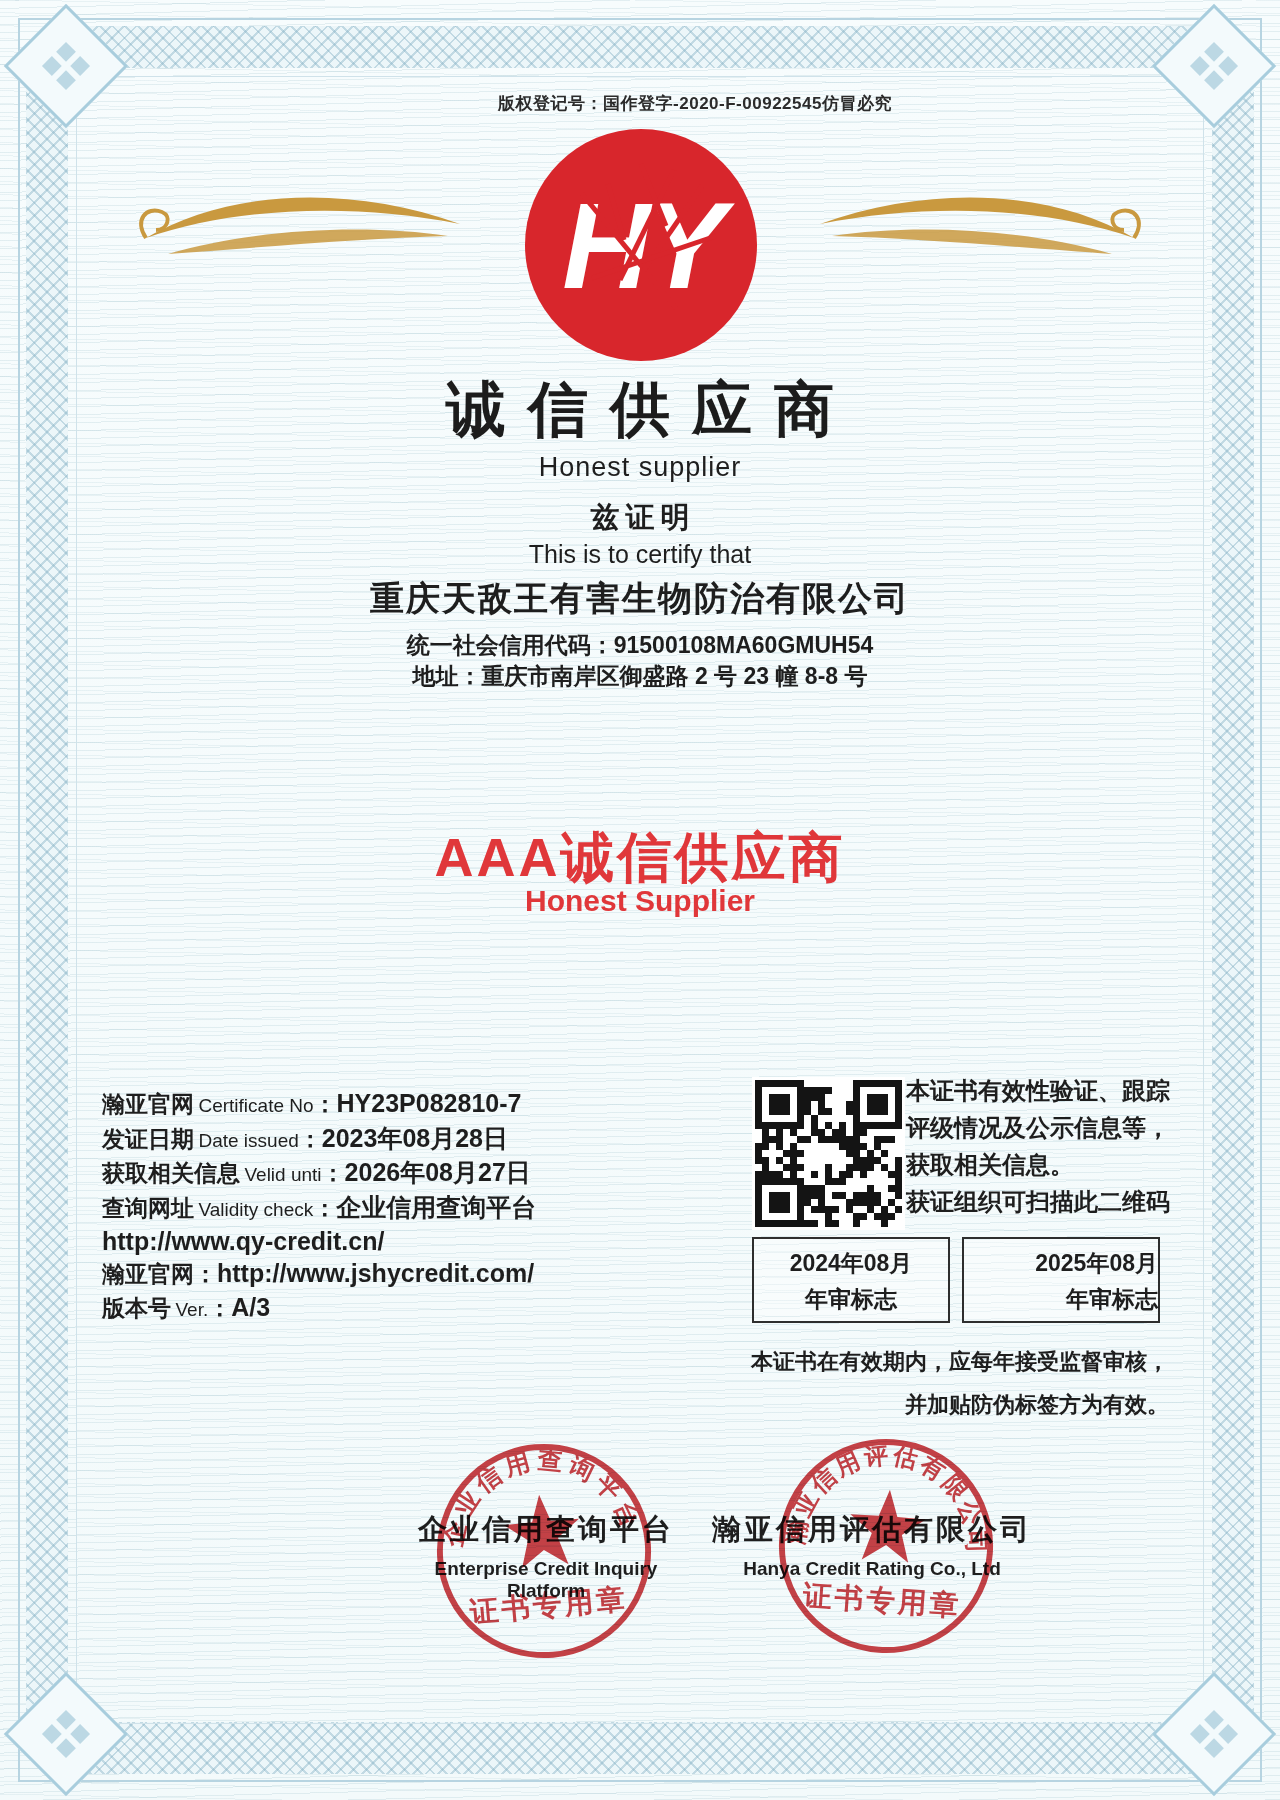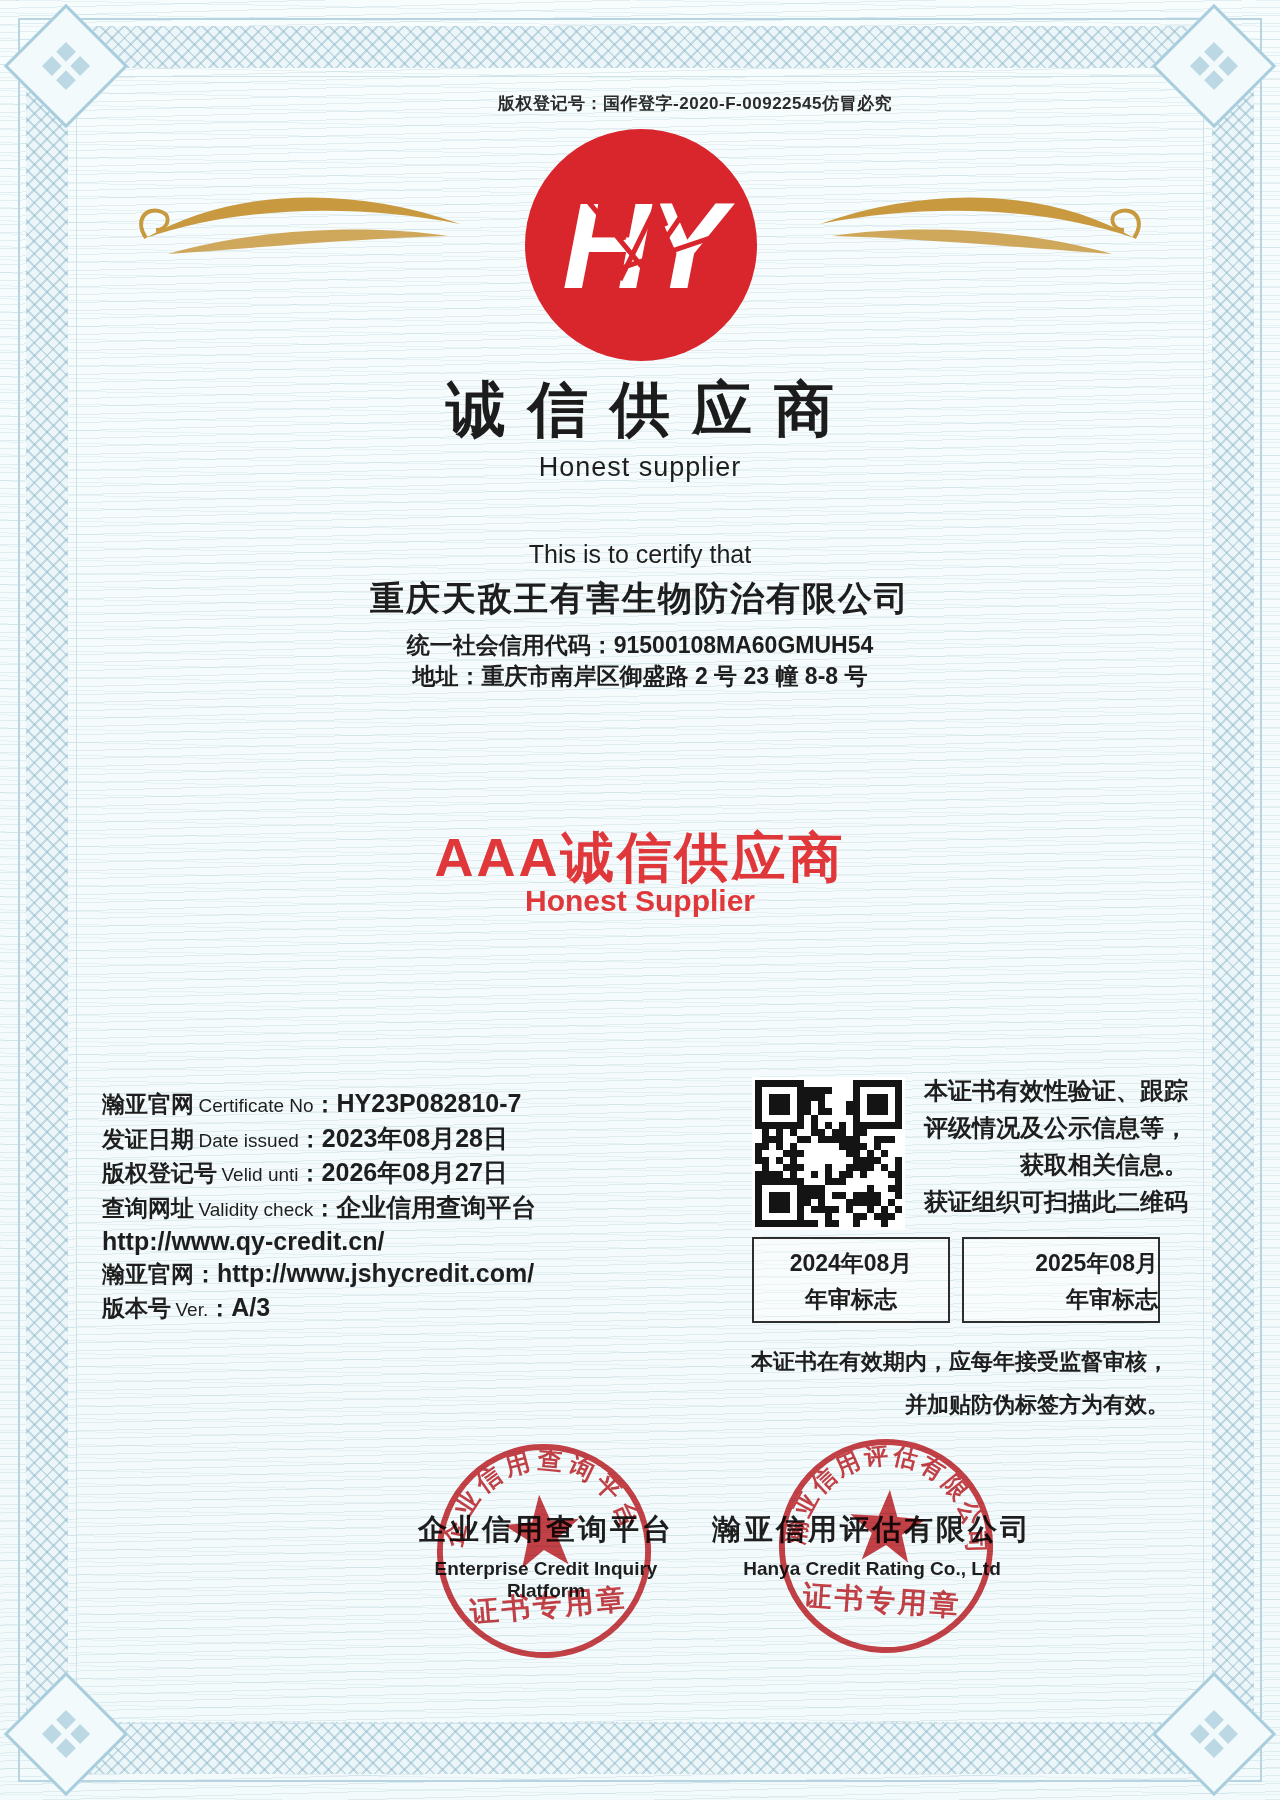--- a/index.html
+++ b/index.html
@@ -66,21 +66,21 @@
   .dline{white-space:nowrap;line-height:31.5px;}
   .dline .zh{font-size:23px;font-weight:600;}
   .dline .en{font-size:19px;font-weight:500;}
   .dline .val{font-size:25px;font-weight:600;}
   .dline.url{font-size:25px;font-weight:600;}
 
   .qr{left:752px;top:1077px;width:147px;height:147px;display:grid;
       grid-template-columns:repeat(21,1fr);grid-auto-rows:1fr;background:#fff;padding:3px;}
   .qr i{display:block;background:#fff;} .qr i.d{background:#141414;}
 
-  .qrnote{left:906px;top:1072px;width:282px;font-size:24px;font-weight:600;line-height:37px;text-align:right;}
+  .qrnote{left:906px;top:1072px;width:282px;font-size:24px;font-weight:600;line-height:37px;}
 
   .audit-box{top:1237px;width:194px;height:76px;border:2px solid #2e2e2e;
     background:rgba(255,255,255,.35);text-align:center;padding-top:6px;
     font-size:23px;font-weight:600;line-height:36px;}
   .audit-box.b1{left:752px;} .audit-box.b2{left:962px;text-align:right;}
 
   .supervision{left:745px;top:1340px;width:424px;text-align:right;
     font-size:22px;font-weight:600;line-height:43px;}
 
   .issuer{top:1510px;text-align:center;z-index:3;}
@@ -139,40 +139,41 @@
       <line x1="150" y1="42" x2="96" y2="152"></line>
       <line x1="178" y1="58" x2="120" y2="142"></line>
       <line x1="68" y1="150" x2="192" y2="108"></line>
       <line x1="117" y1="36" x2="142" y2="98"></line>
       <line x1="84" y1="56" x2="100" y2="112"></line>
     </g>
   </svg>
 
   <div class="abs ctr title-zh">诚信供应商</div>
   <div class="abs ctr title-en">Honest supplier</div>
+  <div class="abs ctr certify-zh">兹证明</div>
   <div class="abs ctr certify-en">This is to certify that</div>
 
   <div class="abs ctr company">重庆天敌王有害生物防治有限公司</div>
   <div class="abs ctr code-line"><span>统一社会信用代码</span><span>：</span><span>91500108MA60GMUH54</span></div>
   <div class="abs ctr addr-line"><span>地址</span><span>：</span><span>重庆市南岸区御盛路 2 号 23 幢 8-8 号</span></div>
 
   <div class="abs ctr rating-zh">AAA诚信供应商</div>
   <div class="abs ctr rating-en">Honest Supplier</div>
 
   <div class="abs details">
     <div class="dline">
       <span class="zh">瀚亚官网</span>
       <span class="en">Certificate No</span><span class="zh">：</span><span class="val">HY23P082810-7</span>
     </div>
     <div class="dline">
       <span class="zh">发证日期</span>
       <span class="en">Date issued</span><span class="zh">：</span><span class="val">2023年08月28日</span>
     </div>
     <div class="dline">
-      <span class="zh">版权登记号</span>
+      <span class="zh">获取相关信息</span>
       <span class="en">Velid unti</span><span class="zh">：</span><span class="val">2026年08月27日</span>
     </div>
     <div class="dline">
       <span class="zh">查询网址</span>
       <span class="en">Validity check</span><span class="zh">：</span><span class="val">企业信用查询平台</span>
     </div>
     <div class="dline url">http://www.qy-credit.cn/</div>
     <div class="dline">
       <span class="zh">瀚亚官网</span><span class="zh">：</span><span class="val">http://www.jshycredit.com/</span>
     </div>

